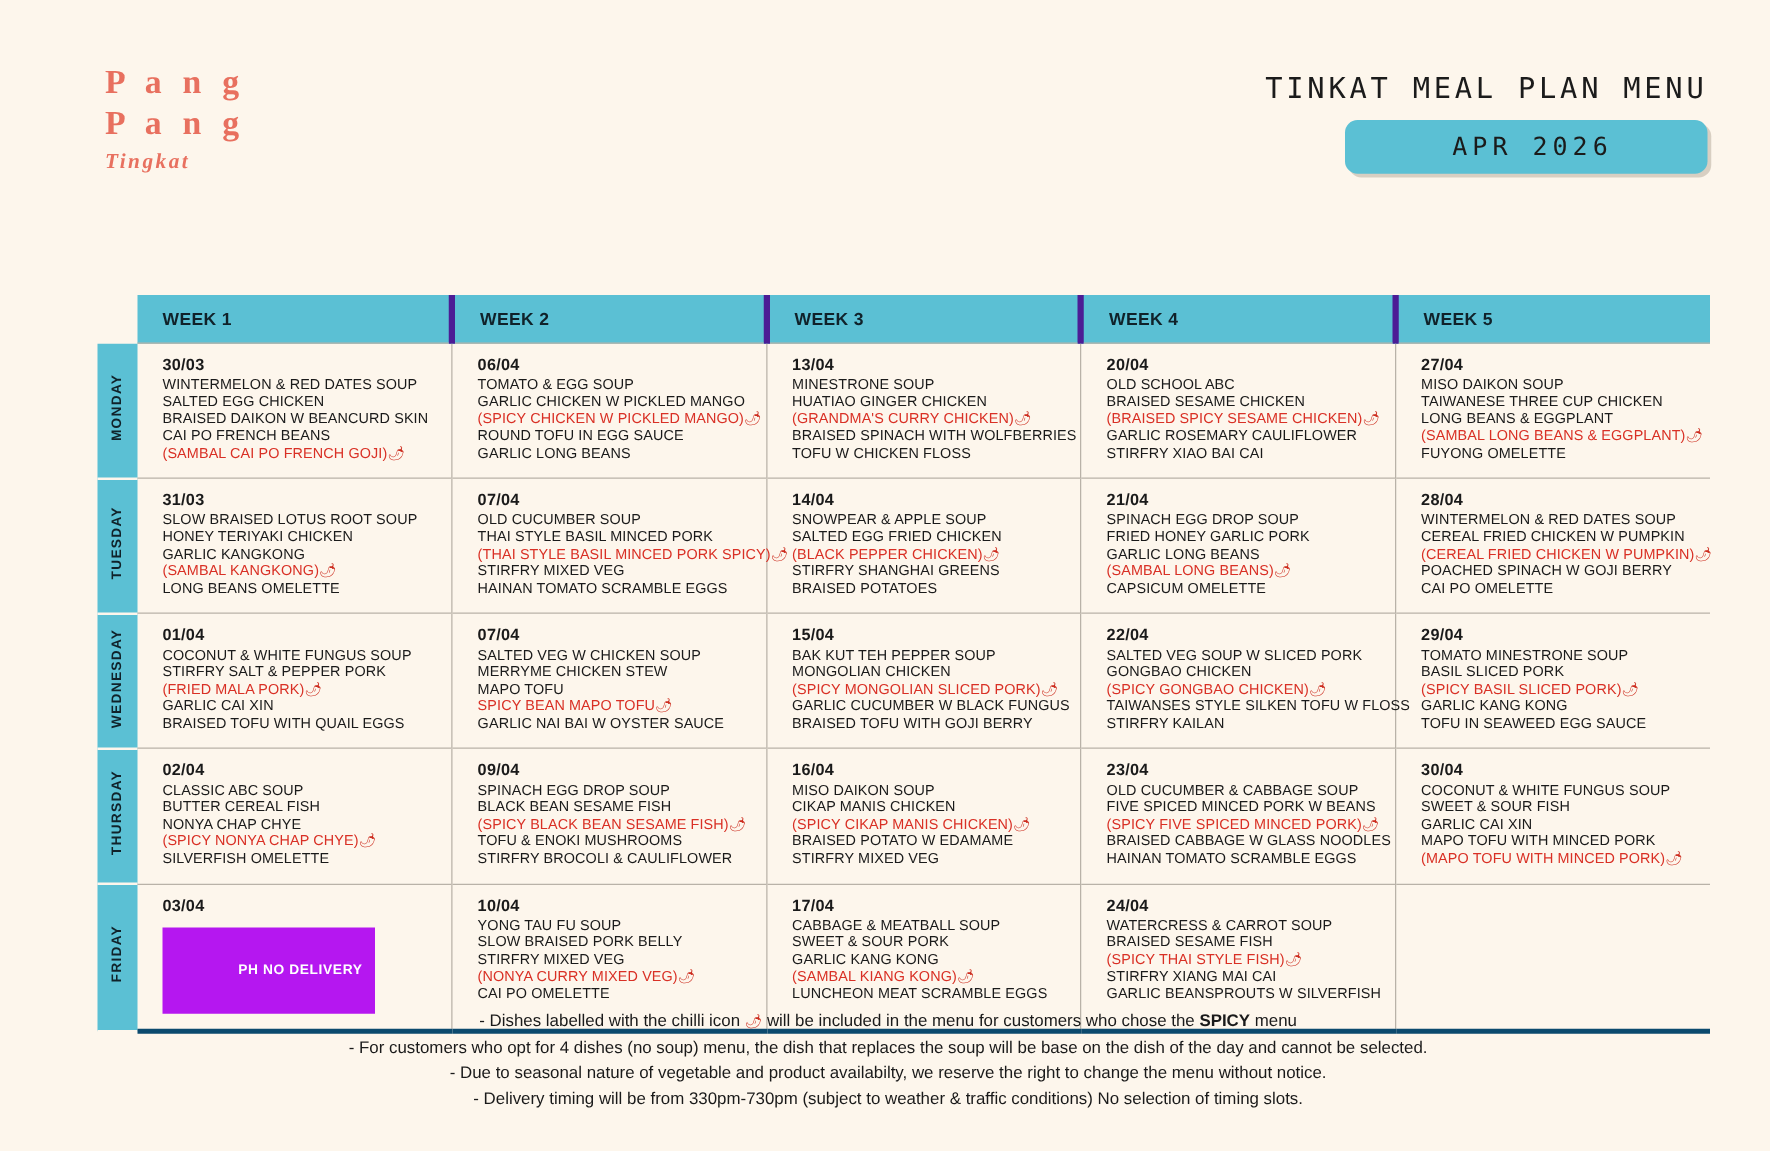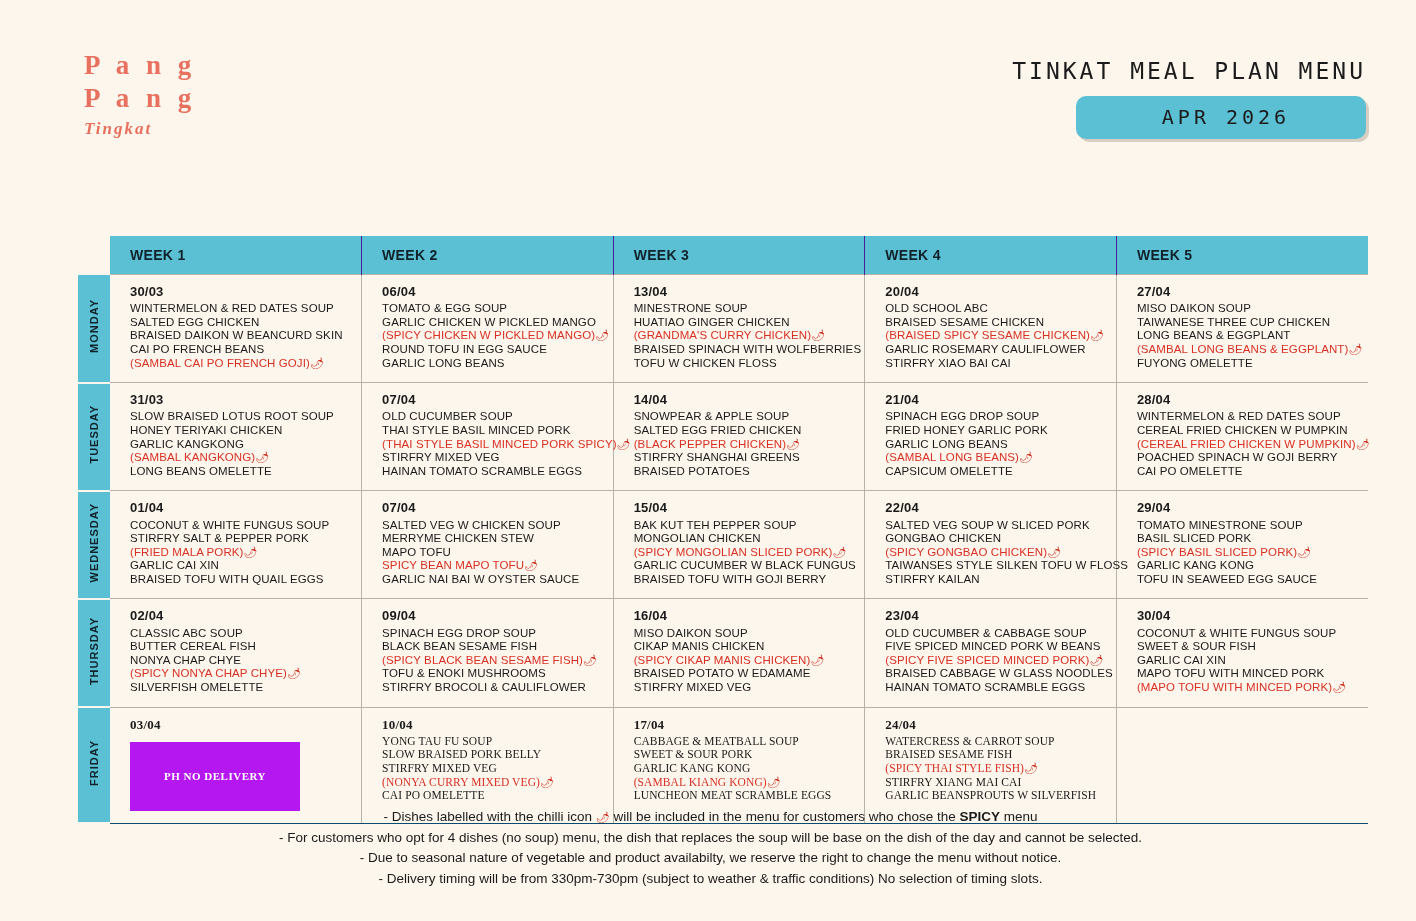--- a/index.html
+++ b/index.html
@@ -84,21 +84,21 @@
     border: none;
     background: transparent;
   }
   th.week-head {
     background: #5bc0d4;
     color: #10222a;
     font-size: 14px;
     font-weight: bold;
     text-align: left;
     padding: 10px 0 10px 20px;
-    border-right: 1px solid #4c1d95;
+    border-right: 5px solid #4c1d95;
     height: 18px;
     letter-spacing: 0.3px;
   }
   th.week-head:last-child { border-right: none; }
 
   td.daycol {
     width: 30px;
     background: #5bc0d4;
     vertical-align: middle;
     text-align: center;
@@ -117,21 +117,21 @@
   }
   td.cell {
     vertical-align: top;
     padding: 9px 14px 12px 20px;
     border-top: 1px solid #b9b2a8;
     border-right: 1px solid #b9b2a8;
     font-size: 11.5px;
     line-height: 1.18;
   }
   tr.daterow td.cell:last-child { border-right: none; }
-  tr.daterow:last-child td.cell { border-bottom: 1px solid #0c4a6e; font-family: Liberation Serif, serif; }
+  tr.daterow:last-child td.cell { border-bottom: 4px solid #0c4a6e; }
   .date {
     font-weight: bold;
     font-size: 13px;
     margin-bottom: 3px;
     letter-spacing: 0.2px;
   }
   .dish {
     letter-spacing: 0.1px;
     white-space: nowrap;
   }
@@ -141,21 +141,21 @@
   .chilli {
     color: #cc2b1d;
     font-size: 11px;
   }
   .ph-box {
     margin-top: 10px;
     background: #b517f0;
     color: #ffffff;
     font-size: 11px;
     font-weight: bold;
-    text-align: center;
+    text-align: right;
     padding: 28px 10px;
     width: 150px;
     letter-spacing: 0.5px;
   }
   .empty-cell { border-right: none !important; }
 
   
   .footer {
     position: absolute;
     left: 0;

